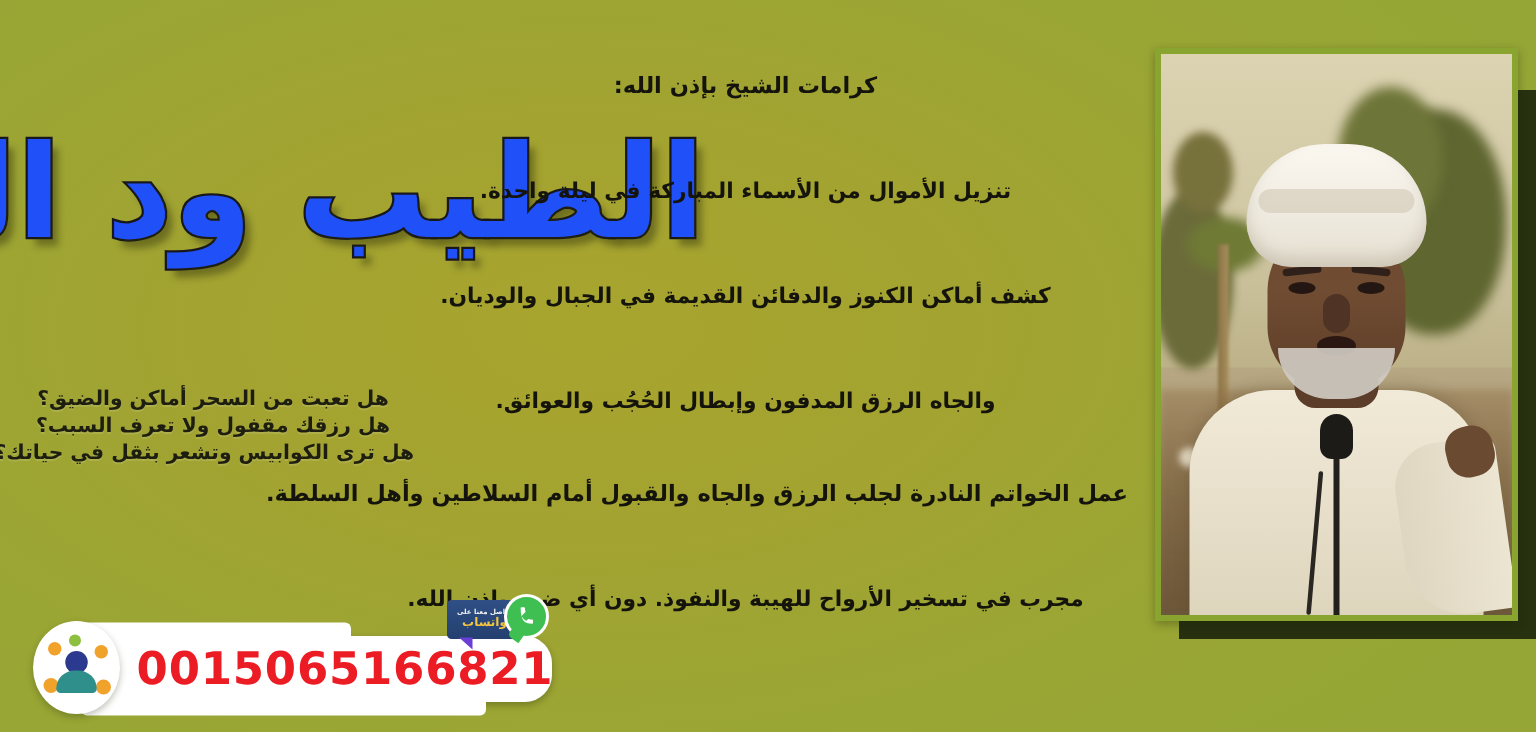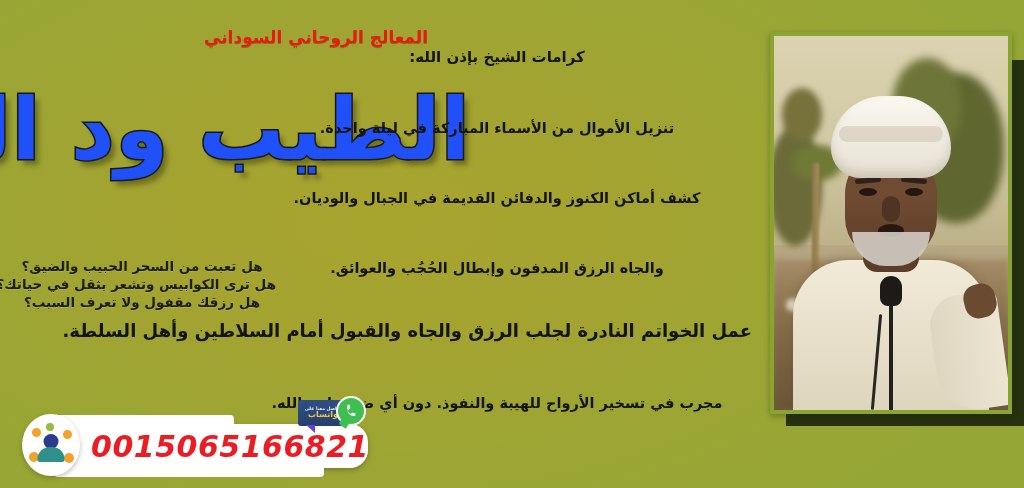--- a/index.html
+++ b/index.html
@@ -61,21 +61,21 @@
     color:#14140c;
   }
   #karamat .head{
     font-size:15px;font-weight:700;margin-bottom:0px;
     white-space:nowrap;
   }
   #karamat .item{
     font-size:14.5px;font-weight:700;white-space:nowrap;
     margin-top:54px;
   }
-  #karamat .item.wide{font-size:18px;margin-top:44px;}
+  #karamat .item.wide{font-size:15px;margin-top:44px;}
   
   #photo-accent{
     position:absolute;left:786px;top:60px;width:246px;height:366px;
     background:#27300f;
   }
   #photo-frame{
     position:absolute;left:770px;top:32px;width:242px;height:382px;
     background:#8aa52f;padding:4px;box-sizing:border-box;
     box-shadow:0 2px 6px rgba(30,35,10,.35);
   }
@@ -164,21 +164,21 @@
   }
   #contact-bar:after{
     content:"";position:absolute;left:-4px;bottom:-9px;width:270px;height:11px;
     background:#ffffff;border-radius:0 0 4px 4px;
   }
   #phone-number{
     position:absolute;left:0;top:0;width:310px;height:44px;
     display:flex;align-items:center;justify-content:center;
     color:#ec1c24;font-size:30px;font-weight:700;letter-spacing:.5px;
     font-family:"DejaVu Sans","Liberation Sans",sans-serif;
-    z-index:4;padding-left:34px;box-sizing:border-box;font-style:italic;
+    z-index:4;padding-left:34px;box-sizing:border-box;
   }
   #avatar-badge{
     position:absolute;left:22px;top:414px;width:58px;height:62px;
     background:#ffffff;border-radius:50%;
     box-shadow:0 2px 5px rgba(40,45,15,.3);
     z-index:5;
   }
   #avatar-badge .dot{position:absolute;border-radius:50%;}
   .d1{left:10px;top:14px;width:9px;height:9px;background:#f0a22a;}
   .d2{left:24px;top:9px;width:8px;height:8px;background:#8fbf3f;}
@@ -215,30 +215,27 @@
     content:"";position:absolute;left:2px;bottom:-3px;width:9px;height:9px;
     background:#3fbf52;transform:rotate(35deg);border-radius:0 0 0 3px;
   }
   #wa-circle svg{position:relative;z-index:2;}
 </style>
 </head>
 <body>
 
 <div id="poster">
 
-  <div id="brand-line">
-    <span class="txt">المعالج الروحاني السوداني</span>
-  </div>
 
   <div id="main-title">الطيب ود النور</div>
 
   <div id="questions">
-    <div class="q">هل تعبت من السحر الحبيب والضيق؟</div>
+    <div class="q">هل تعبت من السحر أماكن والضيق؟</div>
+    <div class="q">هل رزقك مقفول ولا تعرف السبب؟</div>
     <div class="q">هل ترى الكوابيس وتشعر بثقل في حياتك؟</div>
-    <div class="q">هل رزقك مقفول ولا تعرف السبب؟</div>
   </div>
 
   <div id="karamat">
     <div class="head">كرامات الشيخ بإذن الله:</div>
     <div class="item">تنزيل الأموال من الأسماء المباركة في ليلة واحدة.</div>
     <div class="item">كشف أماكن الكنوز والدفائن القديمة في الجبال والوديان.</div>
     <div class="item">والجاه الرزق المدفون وإبطال الحُجُب والعوائق.</div>
     <div class="item wide">عمل الخواتم النادرة لجلب الرزق والجاه والقبول أمام السلاطين وأهل السلطة.</div>
     <div class="item">مجرب في تسخير الأرواح للهيبة والنفوذ. دون أي ضرر بإذن الله.</div>
   </div>

